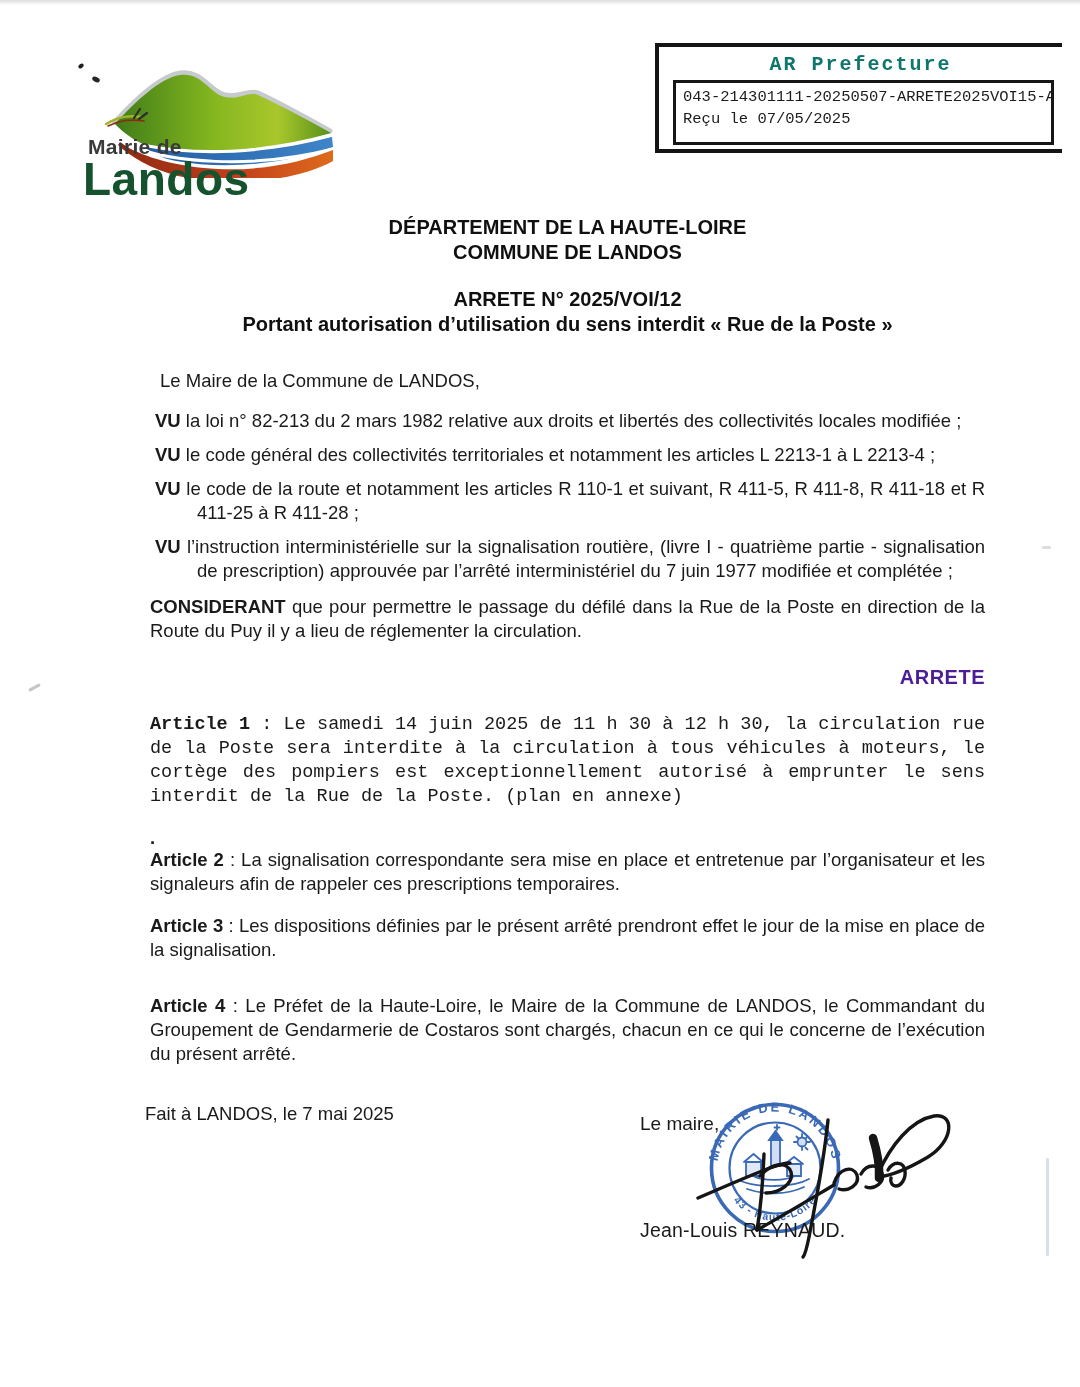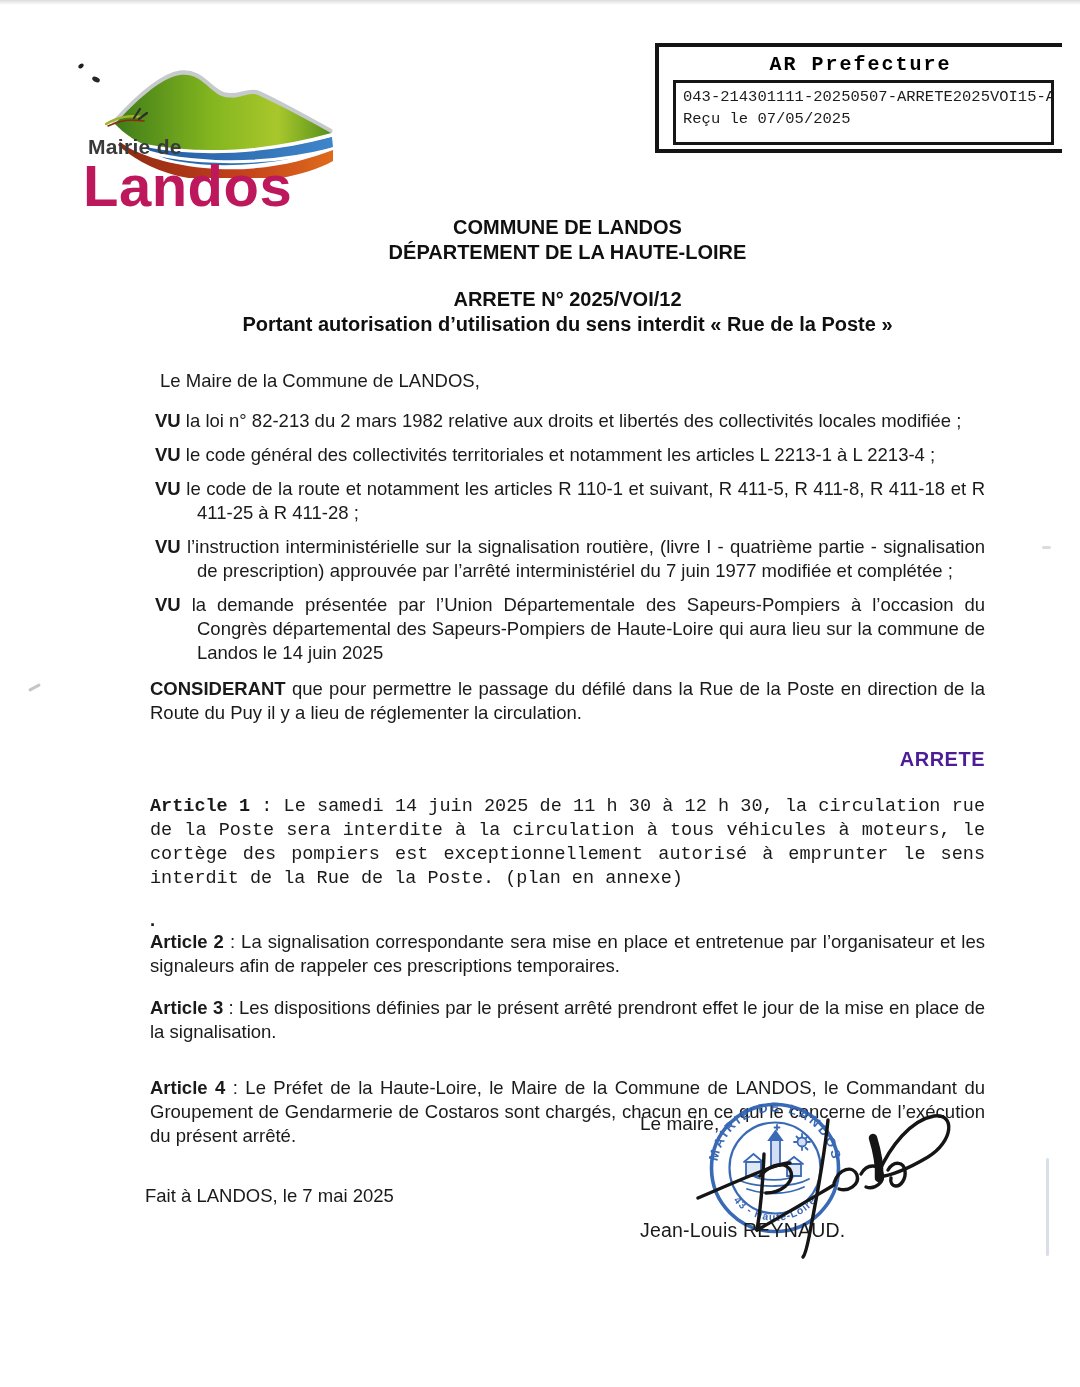--- a/index.html
+++ b/index.html
@@ -14,28 +14,28 @@
   .speck1{left:78px;top:64px;width:6px;height:4px;background:#1e1e1e;transform:rotate(-35deg);}
   .speck2{left:92px;top:77px;width:8px;height:5px;background:#262626;transform:rotate(25deg);}
   .smudge1{position:absolute;left:28px;top:686px;width:13px;height:3px;background:#c6c6c6;transform:rotate(-28deg);border-radius:2px;}
   .smudge2{position:absolute;left:1042px;top:546px;width:9px;height:3px;background:#dcdcdc;border-radius:2px;}
   .streak{position:absolute;left:1046px;top:1158px;width:3px;height:98px;background:#b9c2d4;opacity:.55;border-radius:2px;}
 
   
   .logo{position:absolute;left:75px;top:55px;width:270px;height:165px;}
   .logo-swoosh{position:absolute;left:15px;top:3px;}
   .logo-line1{position:absolute;left:13px;top:80px;font-size:21px;font-weight:600;color:#3a3a3a;letter-spacing:.3px;}
-  .logo-line2{position:absolute;left:8px;top:97px;font-size:58px;font-weight:600;color:#be185d;letter-spacing:0.5px;}
+  .logo-line2{position:absolute;left:8px;top:97px;font-size:46px;font-weight:600;color:#14532d;letter-spacing:0.5px;}
 
   
   .pref-box{position:absolute;left:655px;top:43px;width:403px;height:102px;
     border:4px solid #141414;border-right:none;background:#fff;}
   .pref-title{margin-top:6px;text-align:center;
     font-family:"Liberation Mono","DejaVu Sans Mono",monospace;
-    font-weight:bold;font-size:20px;letter-spacing:2px;color:#000000;}
+    font-weight:bold;font-size:20px;letter-spacing:2px;color:#0f766e;}
   .pref-inner{position:absolute;left:14px;top:33px;width:368px;height:56px;
     border:3px solid #161616;padding:3px 0 0 7px;overflow:hidden;
     font-family:"Liberation Mono","DejaVu Sans Mono",monospace;
     font-size:15.5px;line-height:22px;color:#1c1c1c;white-space:nowrap;}
 
   
   .content{position:absolute;left:150px;top:215px;width:835px;font-size:18.5px;line-height:24px;}
   .t-line{font-weight:bold;font-size:20px;line-height:25px;text-align:center;color:#101010;}
   .t-gap{margin-top:22px;}
   .intro{margin:32px 0 0 10px;}
@@ -114,32 +114,31 @@
 
   <div class="pref-box">
     <div class="pref-title">AR Prefecture</div>
     <div class="pref-inner">
       <div>043-214301111-20250507-ARRETE2025VOI15-AR</div>
       <div>Reçu le 07/05/2025</div>
     </div>
   </div>
 
   <div class="content">
+    <div class="t-line">DÉPARTEMENT DE LA HAUTE-LOIRE</div>
     <div class="t-line">COMMUNE DE LANDOS</div>
-    <div class="t-line">DÉPARTEMENT DE LA HAUTE-LOIRE</div>
     <div class="t-line t-gap">ARRETE N° 2025/VOI/12</div>
     <div class="t-line">Portant autorisation d’utilisation du sens interdit « Rue de la Poste »</div>
 
     <p class="intro">Le Maire de la Commune de LANDOS,</p>
 
     <p class="vu"><span class="b">VU</span> <span>la loi n° 82-213 du 2 mars 1982 relative aux droits et libertés des collectivités locales modifiée ;</span></p>
     <p class="vu"><span class="b">VU</span> <span>le code général des collectivités territoriales et notamment les articles L 2213-1 à L 2213-4 ;</span></p>
     <p class="vu"><span class="b">VU</span> <span>le code de la route et notamment les articles R 110-1 et suivant, R 411-5, R 411-8, R 411-18 et R 411-25 à R 411-28 ;</span></p>
     <p class="vu"><span class="b">VU</span> <span>l’instruction interministérielle sur la signalisation routière, (livre I - quatrième partie - signalisation de prescription) approuvée par l’arrêté interministériel du 7 juin 1977 modifiée et complétée ;</span></p>
-    <p class="vu"><span class="b">VU</span> <span>la demande présentée par l’Union Départementale des Sapeurs-Pompiers à l’occasion du Congrès départemental des Sapeurs-Pompiers de Haute-Loire qui aura lieu sur la commune de Landos le 14 juin 2025</span></p>
 
     <p class="considerant"><span class="b">CONSIDERANT</span> <span>que pour permettre le passage du défilé dans la Rue de la Poste en direction de la Route du Puy il y a lieu de réglementer la circulation.</span></p>
 
     <div class="arrete-h">ARRETE</div>
 
     <p class="article first"><span class="b">Article 1</span> <span>: Le samedi 14 juin 2025 de 11 h 30 à 12 h 30, la circulation rue de la Poste sera interdite à la circulation à tous véhicules à moteurs, le cortège des pompiers est exceptionnellement autorisé à emprunter le sens interdit de la Rue de la Poste. (plan en annexe)</span></p>
     <p class="stray">.</p>
     <p class="article art2"><span class="b">Article 2</span> <span>: La signalisation correspondante sera mise en place et entretenue par l’organisateur et les signaleurs afin de rappeler ces prescriptions temporaires.</span></p>
     <p class="article art3"><span class="b">Article 3</span> <span>: Les dispositions définies par le présent arrêté prendront effet le jour de la mise en place de la signalisation.</span></p>
     <p class="article art4"><span class="b">Article 4</span> <span>: Le Préfet de la Haute-Loire, le Maire de la Commune de LANDOS, le Commandant du Groupement de Gendarmerie de Costaros sont chargés, chacun en ce qui le concerne de l’exécution du présent arrêté.</span></p>

